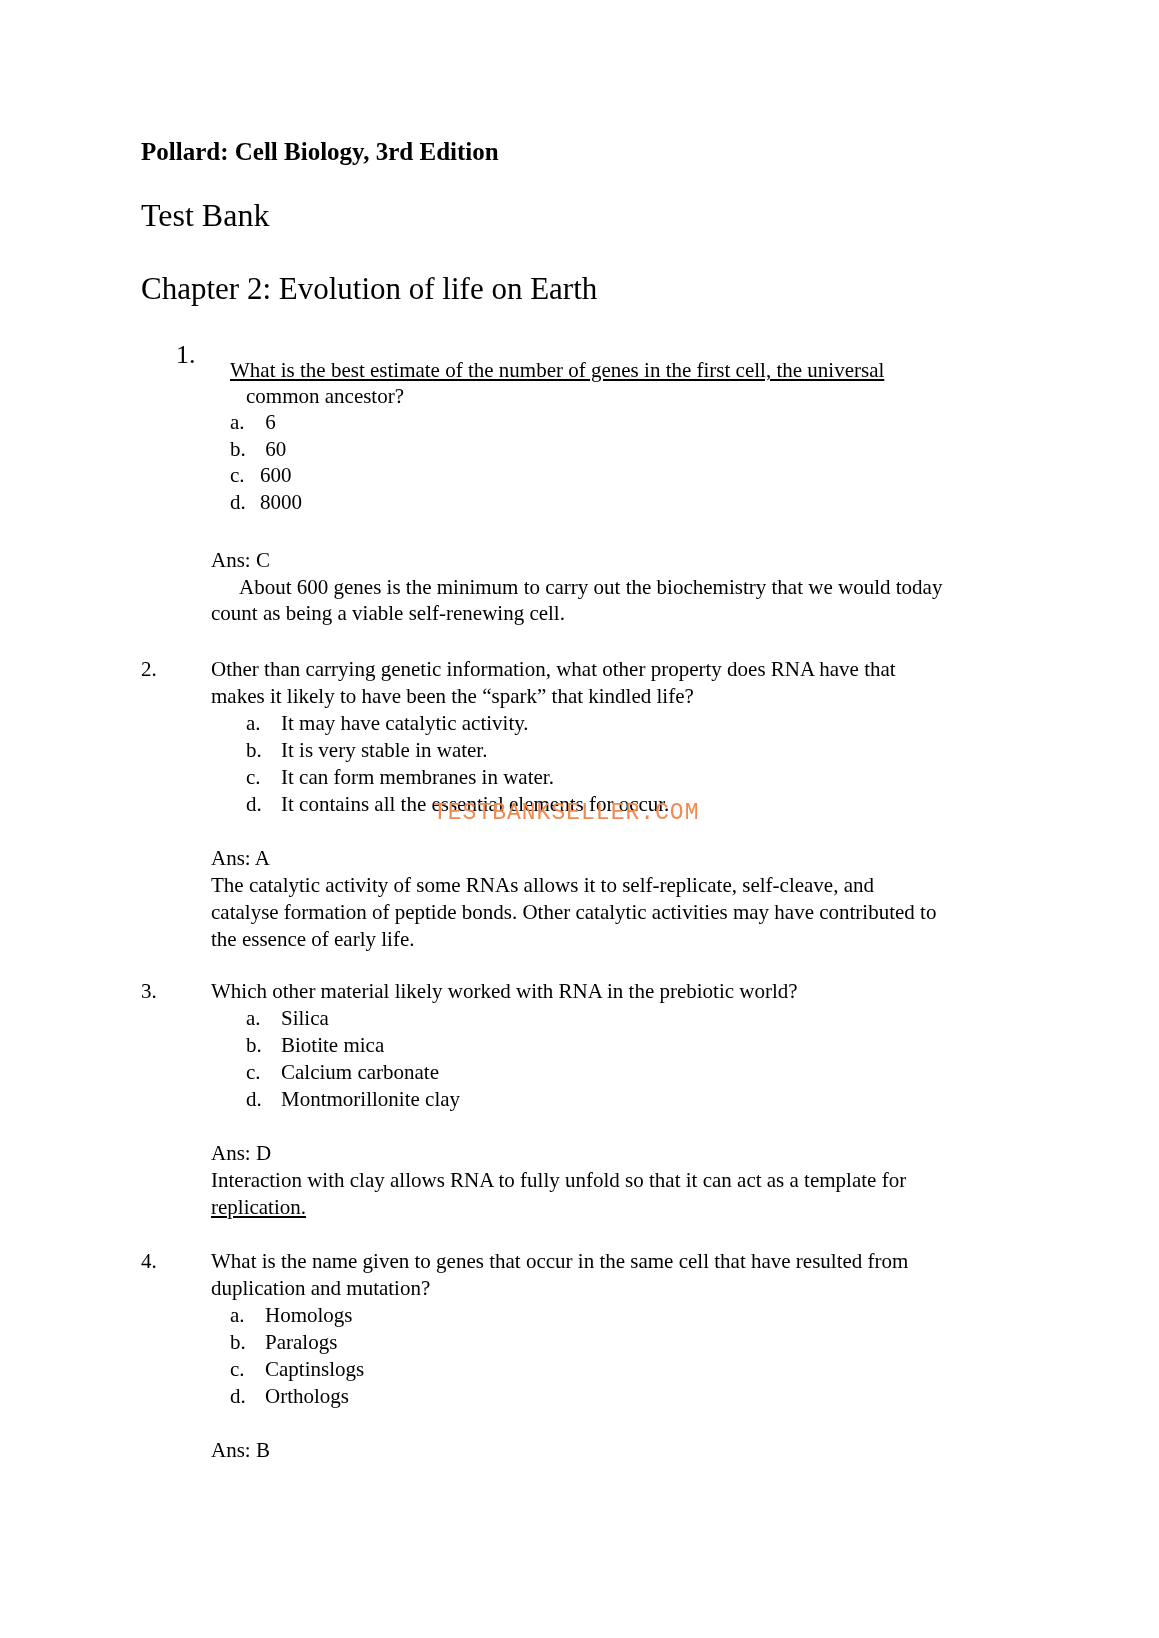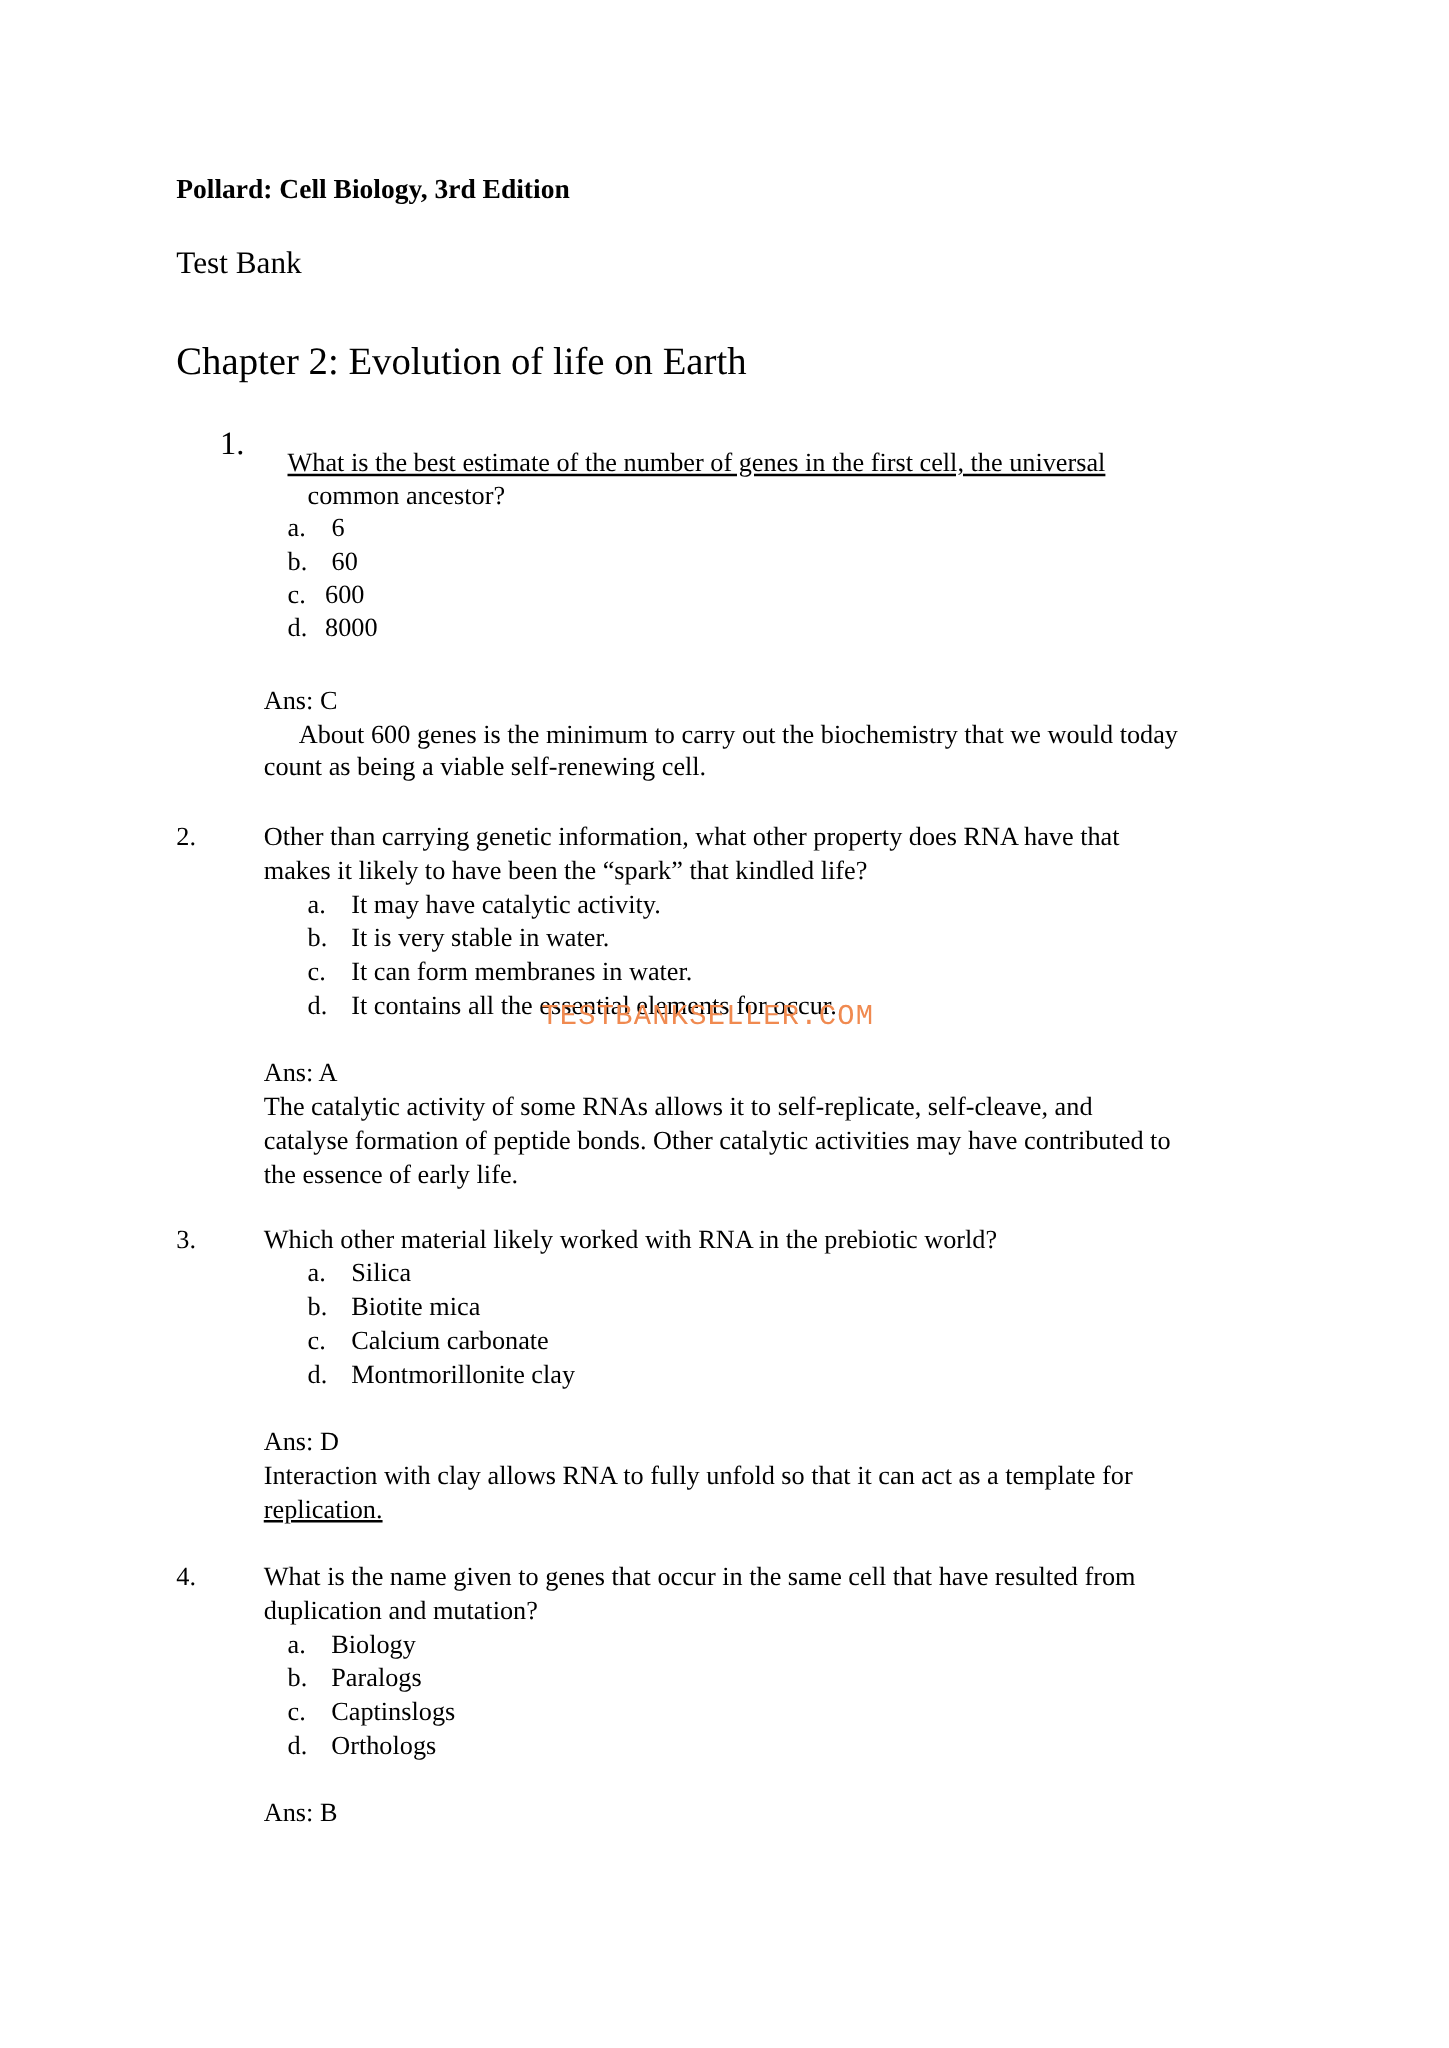--- a/index.html
+++ b/index.html
@@ -2,22 +2,22 @@
 <html><head>
 <meta charset="utf-8">
 <style>
   html, body { margin: 0; padding: 0; background: #ffffff; }
   body {
     width: 1159px; height: 1638px; position: relative; overflow: hidden;
     font-family: "Liberation Serif", "DejaVu Serif", serif;
     color: #000000;
   }
   .abs { position: absolute; white-space: nowrap; }
-  .title { left: 141px; top: 138px; font-size: 22px; font-weight: bold; }
-  .subtitle { left: 141px; top: 197px; font-size: 25px; }
+  .title { left: 141px; top: 138px; font-size: 25px; font-weight: bold; }
+  .subtitle { left: 141px; top: 197px; font-size: 32px; }
   .chapter { left: 141px; top: 271px; font-size: 31px; }
   .line { font-size: 21px; line-height: 27px; }
   .qnum-big { font-size: 26px; }
   .watermark {
     font-family: "Liberation Mono", "DejaVu Sans Mono", monospace;
     color: #f08a50; font-size: 23px; letter-spacing: 1px;
   }
 </style>
 </head>
 <body>
@@ -76,21 +76,21 @@
   <div class="abs line" style="left:211px;top:1140px;">Ans: D</div>
   <div class="abs line" style="left:211px;top:1167px;">Interaction with clay allows RNA to fully unfold so that it can act as a template for</div>
   <div class="abs line" style="left:211px;top:1194px;text-decoration:underline;">replication.</div>
 </div>
 
 <div>
   <div class="abs line" style="left:141px;top:1248px;">4.</div>
   <div class="abs line" style="left:211px;top:1248px;">What is the name given to genes that occur in the same cell that have resulted from</div>
   <div class="abs line" style="left:211px;top:1275px;">duplication and mutation?</div>
   <div class="abs line" style="left:230px;top:1302px;">a.</div>
-  <div class="abs line" style="left:265px;top:1302px;">Biology</div>
+  <div class="abs line" style="left:265px;top:1302px;">Homologs</div>
   <div class="abs line" style="left:230px;top:1329px;">b.</div>
   <div class="abs line" style="left:265px;top:1329px;">Paralogs</div>
   <div class="abs line" style="left:230px;top:1356px;">c.</div>
   <div class="abs line" style="left:265px;top:1356px;">Captinslogs</div>
   <div class="abs line" style="left:230px;top:1383px;">d.</div>
   <div class="abs line" style="left:265px;top:1383px;">Orthologs</div>
   <div class="abs line" style="left:211px;top:1437px;">Ans: B</div>
 </div>
 
 </body></html>

